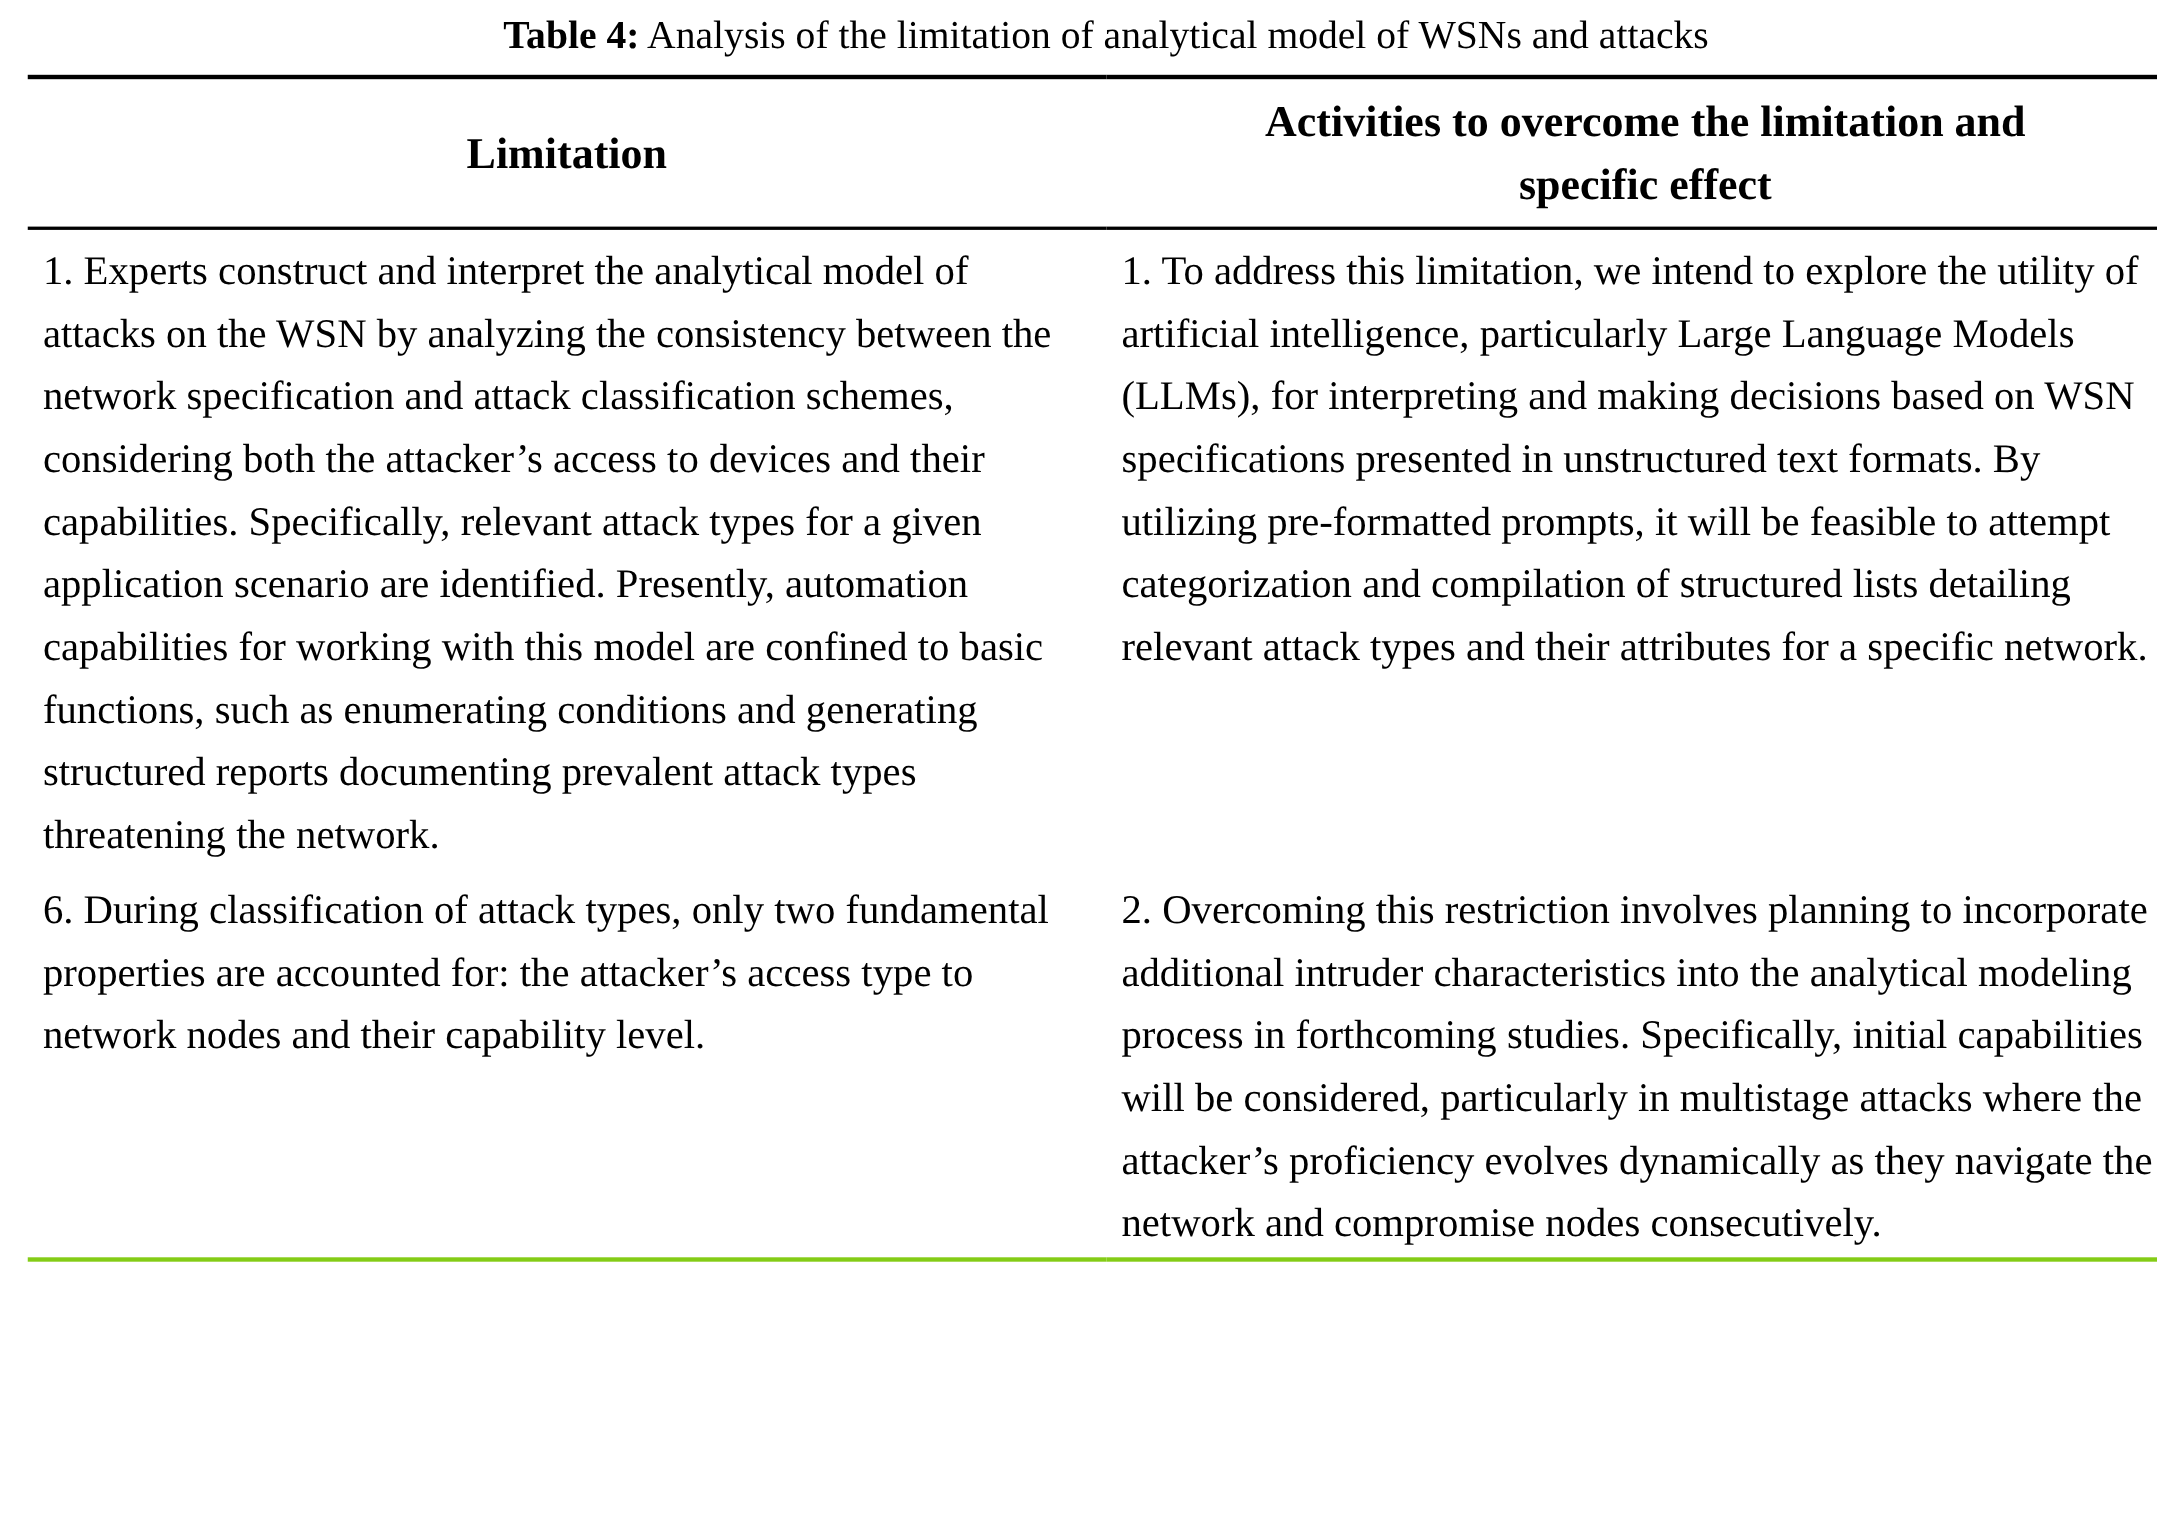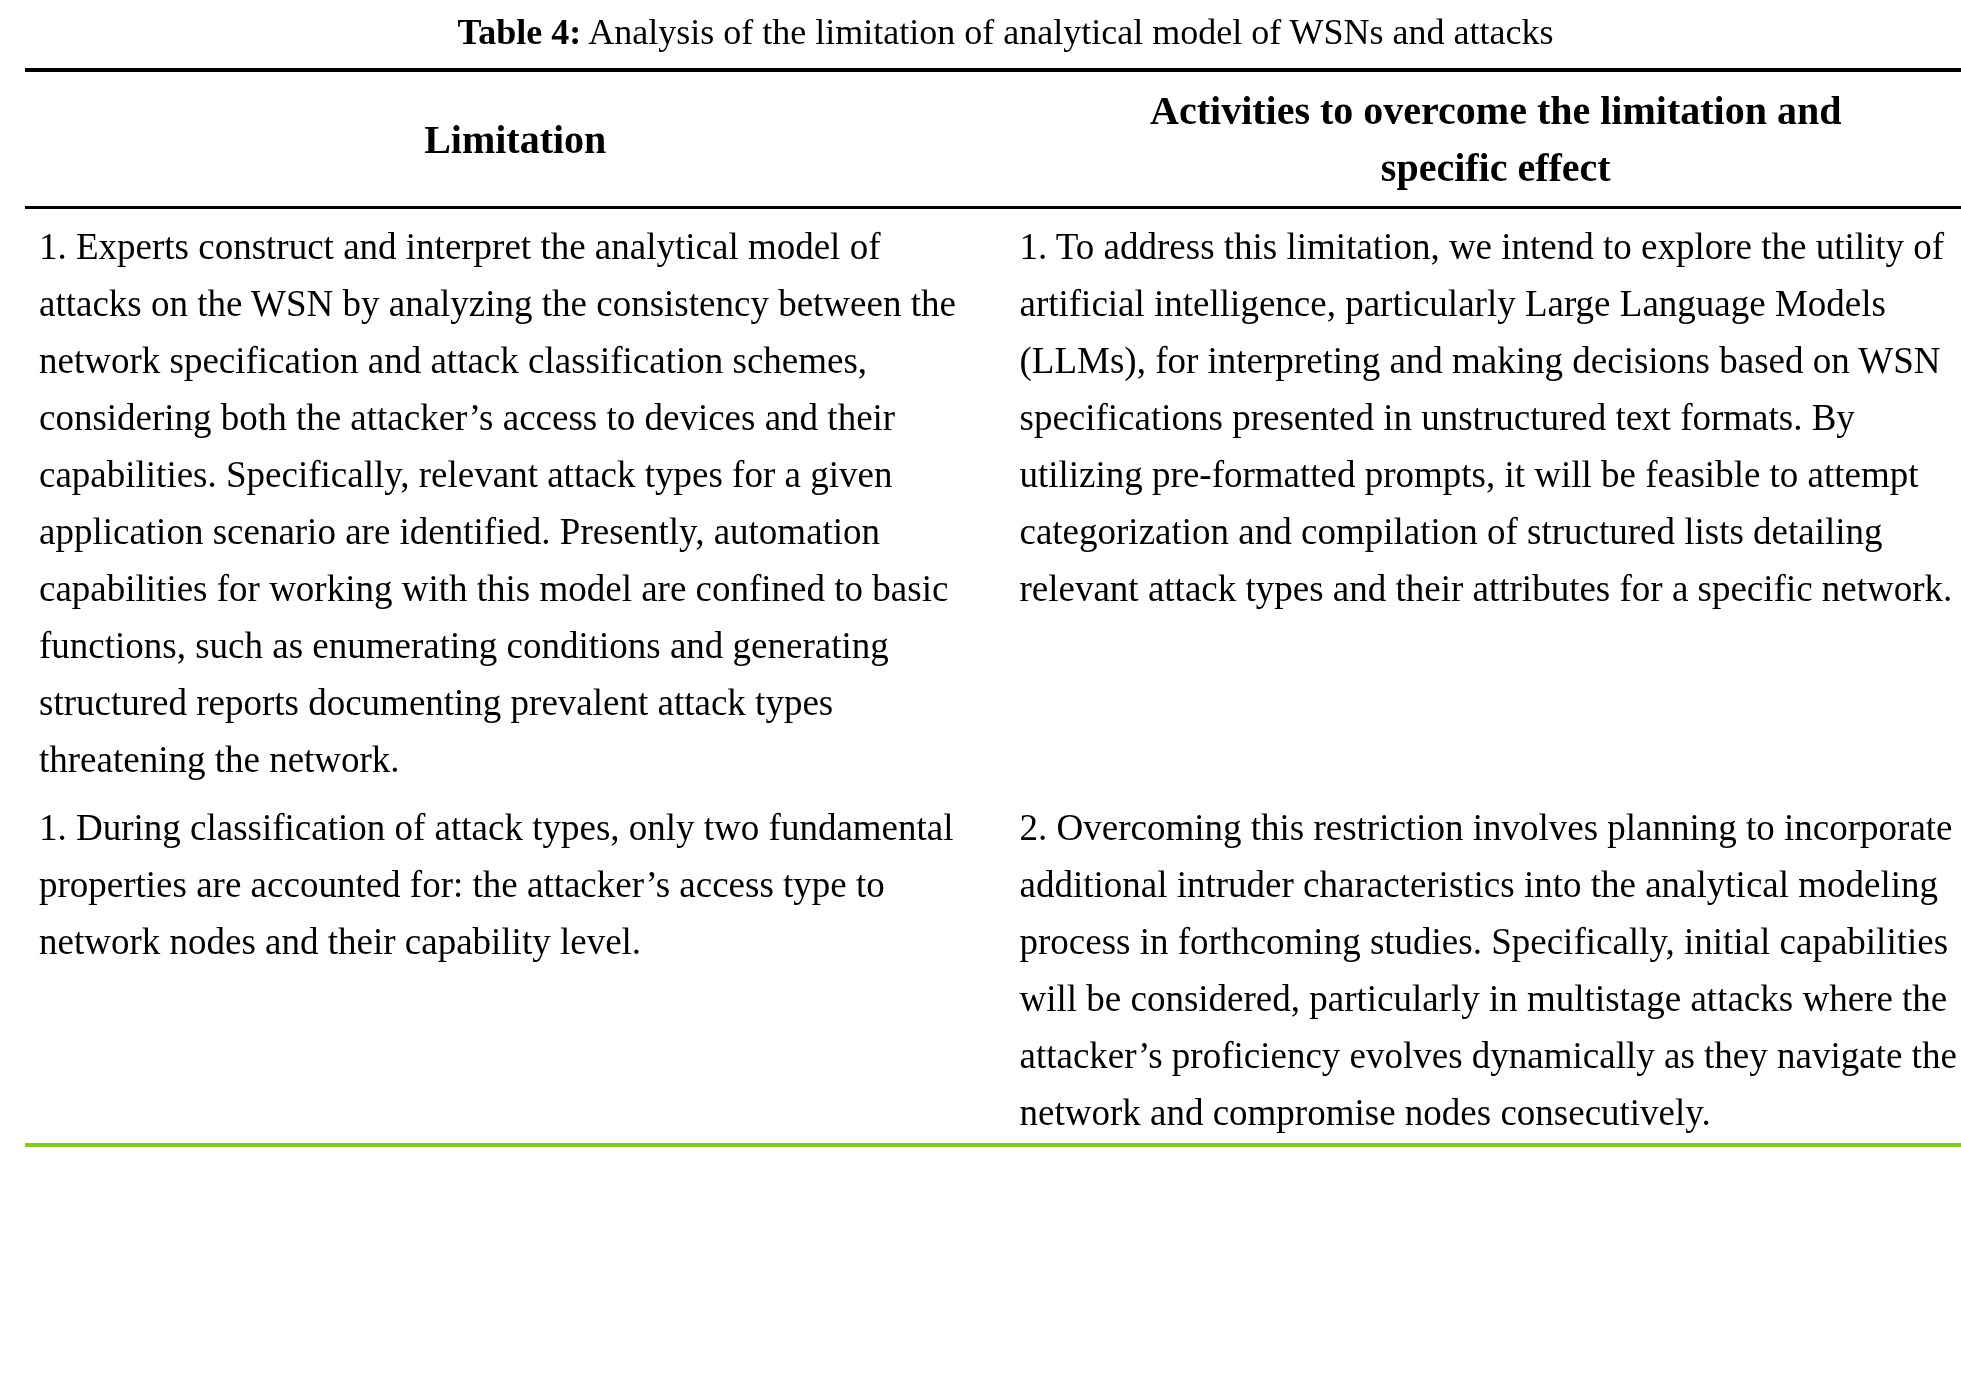--- a/index.html
+++ b/index.html
@@ -75,19 +75,19 @@
         <th>Limitation</th>
         <th>Activities to overcome the limitation and specific effect</th>
       </tr>
     </thead>
     <tbody>
       <tr>
         <td>1. Experts construct and interpret the analytical model of attacks on the WSN by analyzing the consistency between the network specification and attack classification schemes, considering both the attacker’s access to devices and their capabilities. Specifically, relevant attack types for a given application scenario are identified. Presently, automation capabilities for working with this model are confined to basic functions, such as enumerating conditions and generating structured reports documenting prevalent attack types threatening the network.</td>
         <td>1. To address this limitation, we intend to explore the utility of artificial intelligence, particularly Large Language Models (LLMs), for interpreting and making decisions based on WSN specifications presented in unstructured text formats. By utilizing pre-formatted prompts, it will be feasible to attempt categorization and compilation of structured lists detailing relevant attack types and their attributes for a specific network.</td>
       </tr>
       <tr>
-        <td>1. During classification of attack types, only two fundamental properties are accounted for: the attacker’s access type to network nodes and their capability level.</td>
+        <td>6. During classification of attack types, only two fundamental properties are accounted for: the attacker’s access type to network nodes and their capability level.</td>
         <td>2. Overcoming this restriction involves planning to incorporate additional intruder characteristics into the analytical modeling process in forthcoming studies. Specifically, initial capabilities will be considered, particularly in multistage attacks where the attacker’s proficiency evolves dynamically as they navigate the network and compromise nodes consecutively.</td>
       </tr>
     </tbody>
   </table>
 
 </div>
 
 </body></html>

